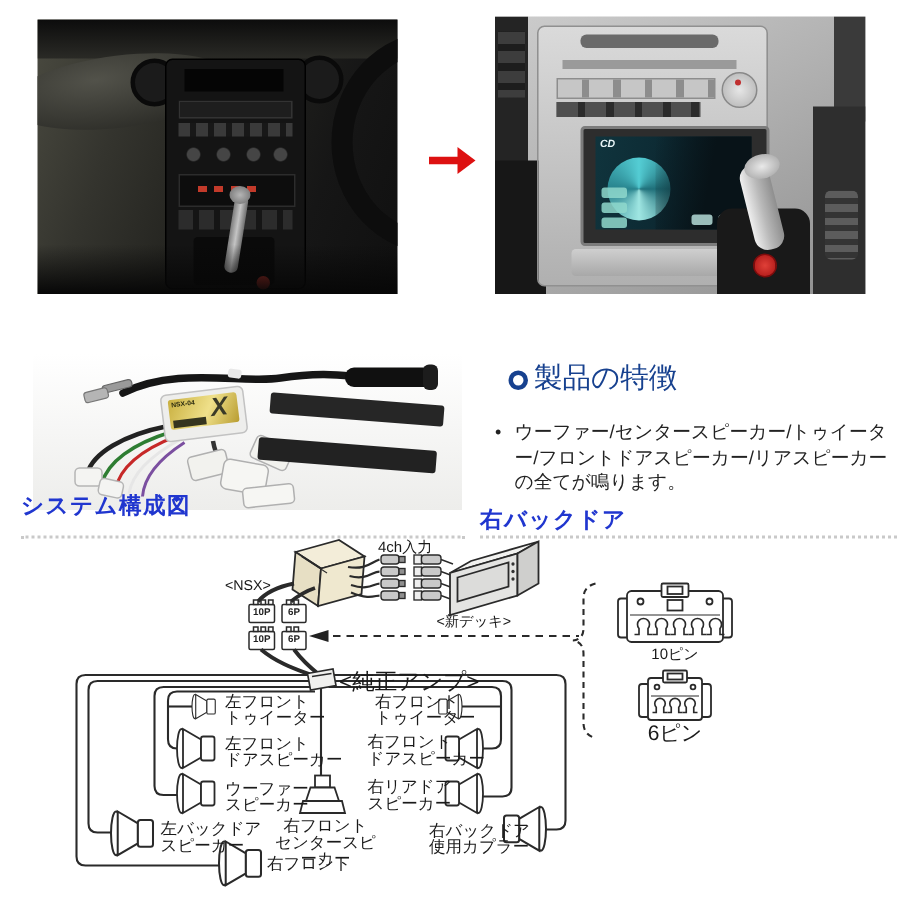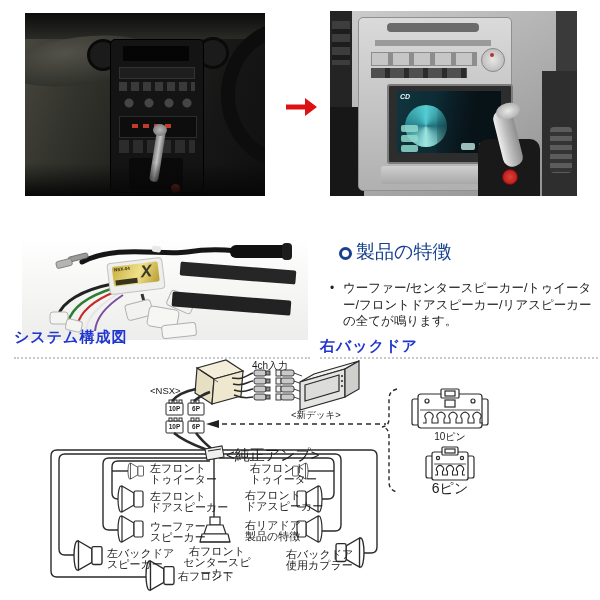--- a/index.html
+++ b/index.html
@@ -314,15 +314,15 @@
 <div class="lbl" style="left:107px;top:548px">左バックドア
 スピーカー</div>
 <div class="lbl" style="left:178px;top:571px">右フロント</div>
 <div class="lbl lbl-c" style="left:179px;top:546px;width:76px">右フロント
 センタースピーカー</div>
 <div class="lbl" style="left:250px;top:463px">右フロント
 トゥイーター</div>
 <div class="lbl" style="left:245px;top:490px">右フロント
 ドアスピーカー</div>
 <div class="lbl" style="left:245px;top:520px">右リアドア
-製品の特徴</div>
+スピーカー</div>
 <div class="lbl" style="left:286px;top:549px">右バックドア
 使用カプラー</div>
 
 </body></html>

